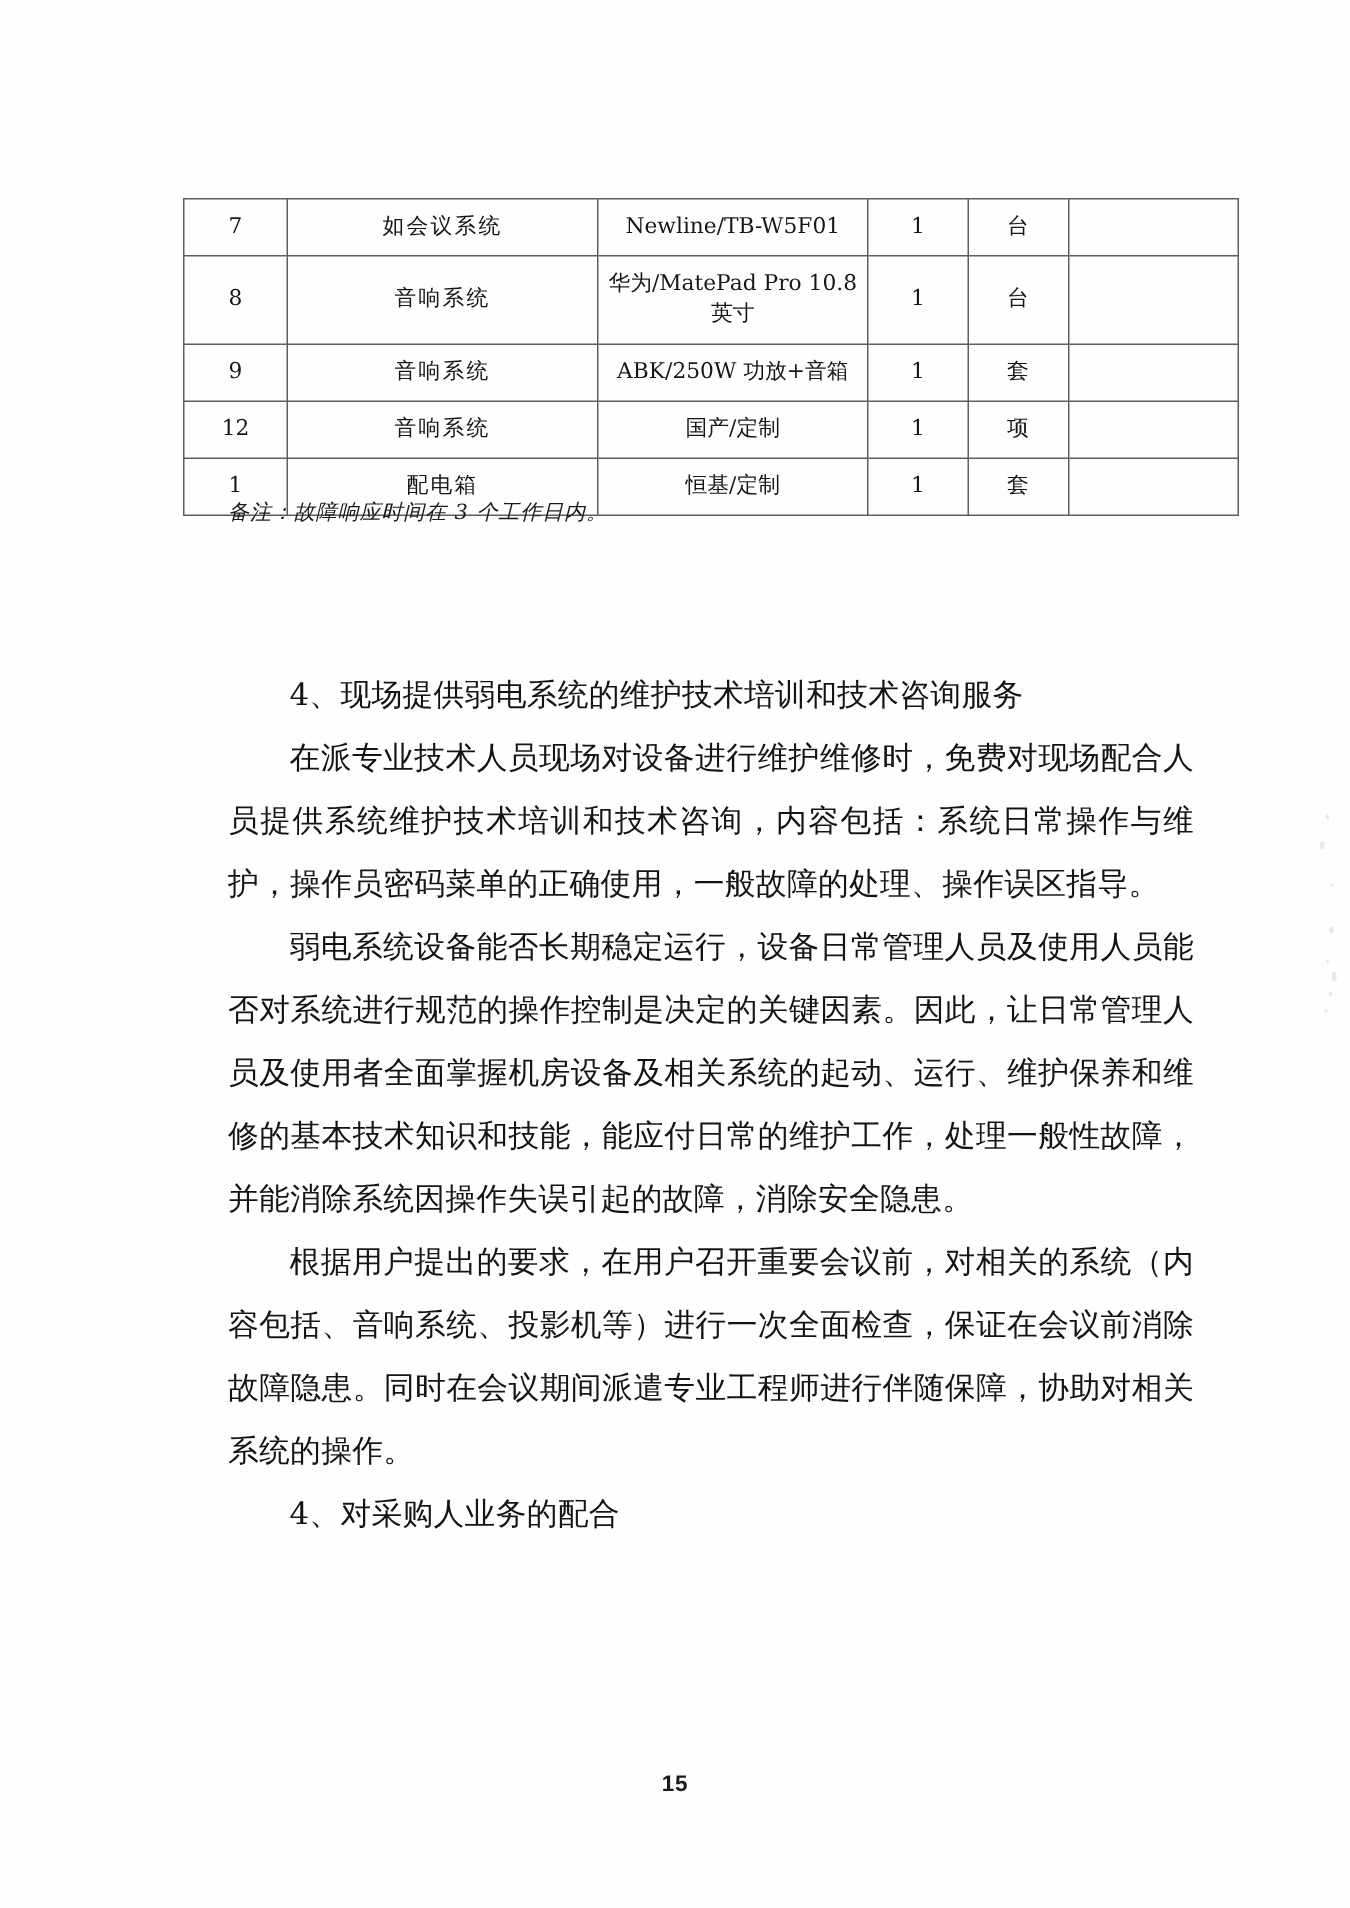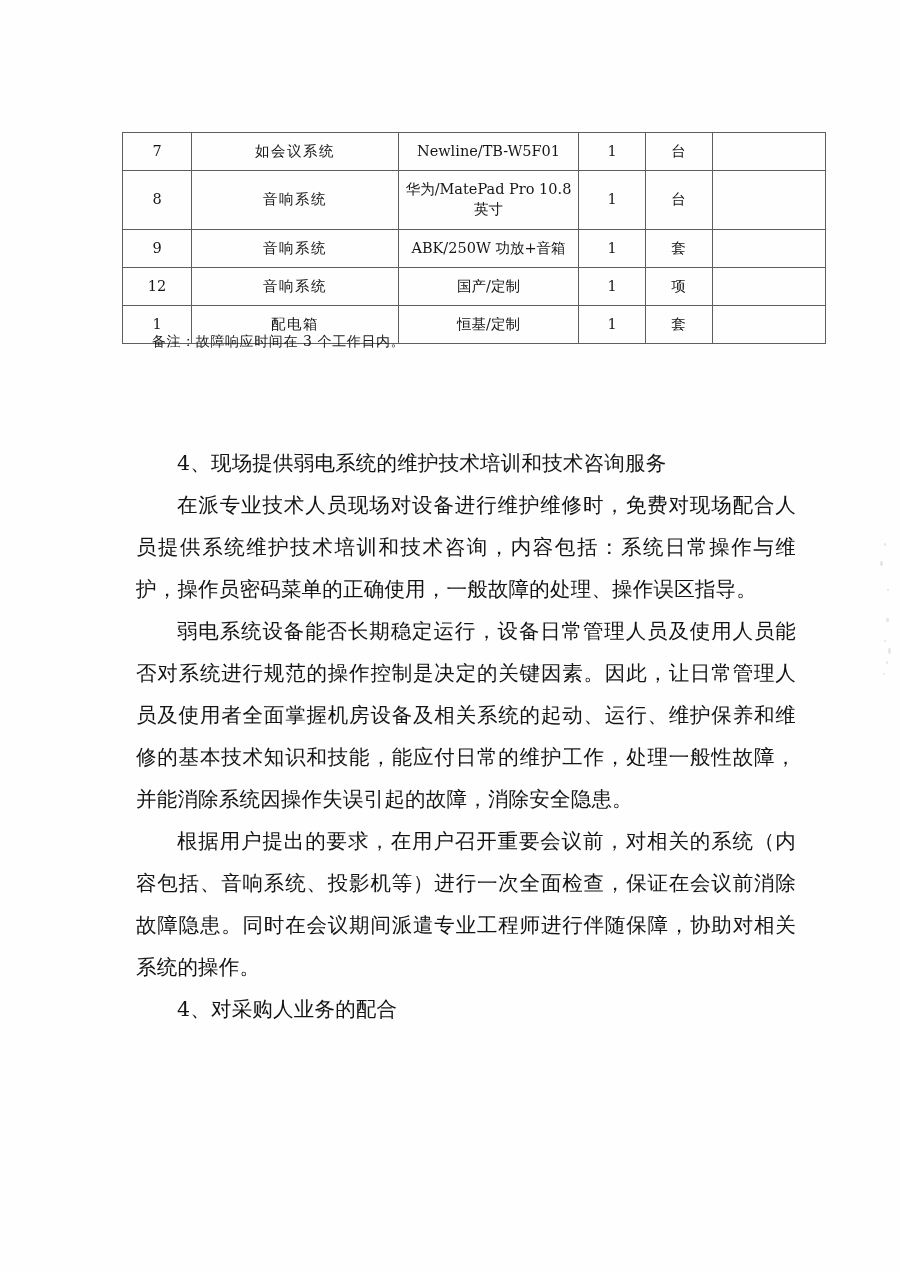--- a/index.html
+++ b/index.html
@@ -58,31 +58,32 @@
   
   .table-note {
     position: absolute;
     left: 152px;
     top: 333px;
     font-family: "DejaVu Serif", "Liberation Serif", serif;
     font-size: 14px;
     color: #1b1b1b;
     letter-spacing: 0.6px;
     white-space: nowrap;
+    font-style: italic;
   }
 
   
   .body-block {
     position: absolute;
     left: 136px;
     top: 442px;
     width: 660px;
   }
   .para {
-    margin: 0 0 0 0;
+    margin: 0 0 0 16px;
     font-family: "DejaVu Serif", "Liberation Serif", serif;
     font-size: 20.5px;
     line-height: 42px;
     color: #141414;
     text-align: justify;
     text-justify: inter-character;
     letter-spacing: 0.2px;
     text-indent: 2em;
   }
   .para.heading {
@@ -176,14 +177,15 @@
 
   <div class="speckle" style="left:884px; top:543px; width:2px; height:3px;"></div>
   <div class="speckle" style="left:880px; top:561px; width:3px; height:5px;"></div>
   <div class="speckle" style="left:887px; top:589px; width:2px; height:2px;"></div>
   <div class="speckle" style="left:886px; top:618px; width:3px; height:4px;"></div>
   <div class="speckle" style="left:884px; top:640px; width:2px; height:2px;"></div>
   <div class="speckle" style="left:888px; top:648px; width:3px; height:6px;"></div>
   <div class="speckle" style="left:886px; top:661px; width:2px; height:3px;"></div>
   <div class="speckle" style="left:883px; top:673px; width:2px; height:2px;"></div>
 
+  <div class="page-number">15</div>
 
 </div>
 
 </body></html>

